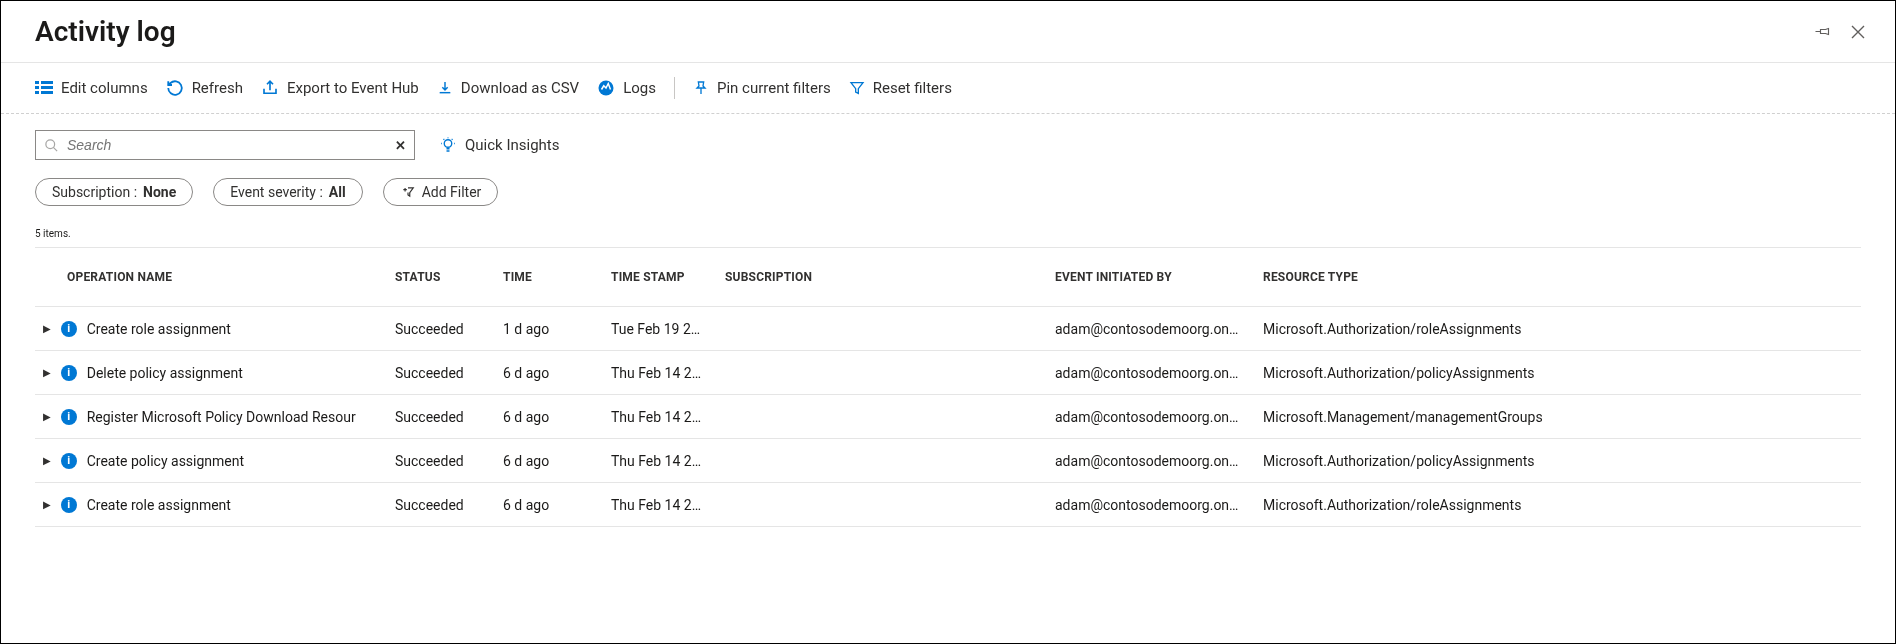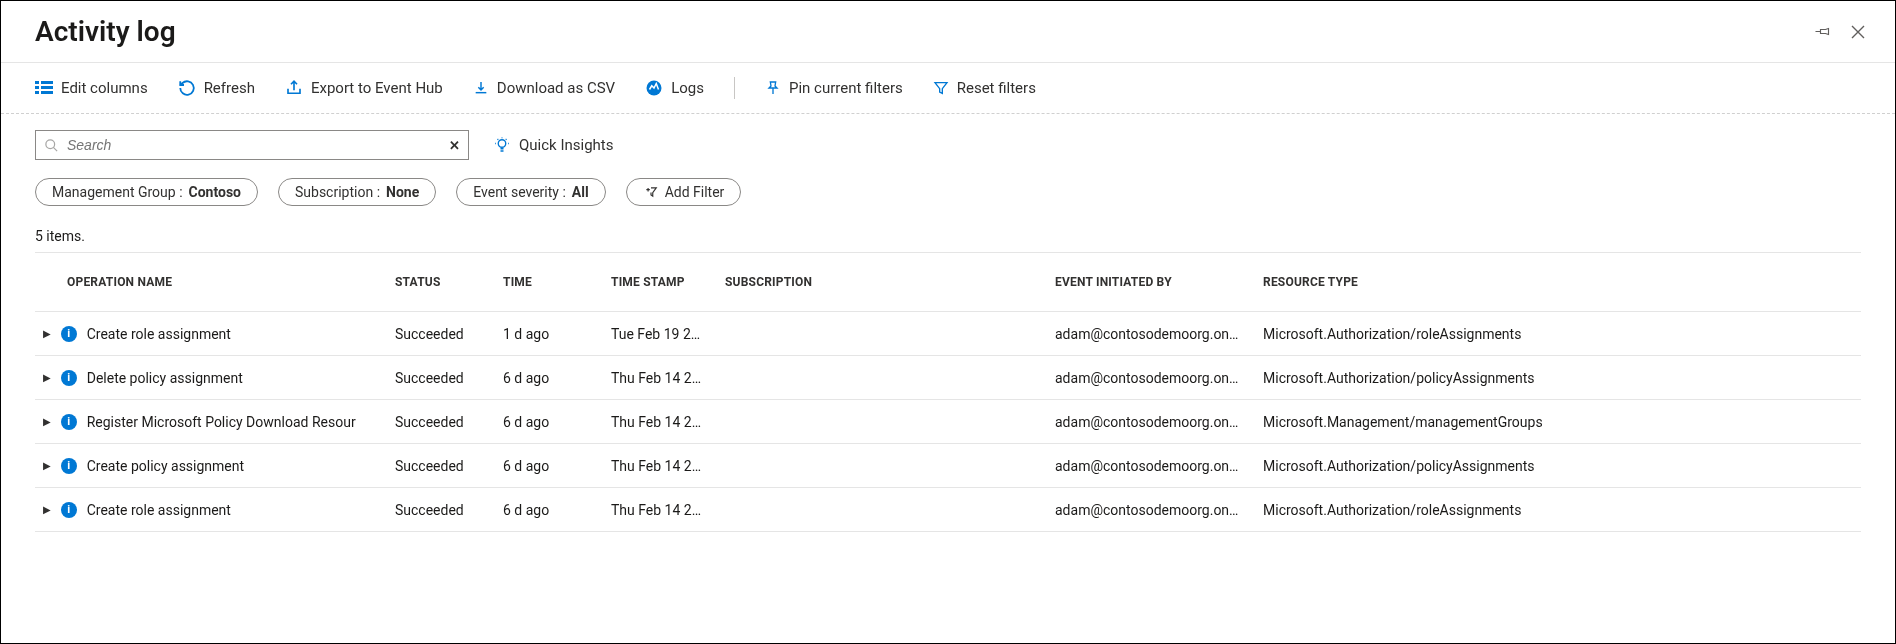--- a/index.html
+++ b/index.html
@@ -32,21 +32,21 @@
   }
   .header-icon {
     width: 18px; height: 18px;
     display: inline-flex; align-items: center; justify-content: center;
     cursor: pointer;
     color: #605e5c;
   }
   .toolbar {
     display: flex;
     align-items: center;
-    gap: 30px;
+    gap: 18px;
     padding: 14px 34px;
     border-bottom: 1px dashed #d0d0d0;
     font-size: 15px;
   }
   .toolbar-item {
     display: inline-flex;
     align-items: center;
     gap: 8px;
     cursor: pointer;
     color: #323130;
@@ -60,21 +60,21 @@
     display: flex;
     align-items: center;
     gap: 24px;
     padding: 16px 34px 0;
     flex-wrap: wrap;
   }
   .searchbox {
     display: flex;
     align-items: center;
     border: 1px solid #8a8886;
-    width: 434px;
+    width: 380px;
     height: 30px;
     padding: 0 8px;
     gap: 8px;
   }
   .searchbox input {
     border: none;
     outline: none;
     font-size: 14px;
     font-style: italic;
     color: #605e5c;
@@ -103,21 +103,21 @@
     border: 1px solid #8a8886;
     border-radius: 20px;
     padding: 5px 16px;
     font-size: 14px;
     cursor: pointer;
     color: #323130;
   }
   .pill strong { font-weight: 700; }
   .count {
     padding: 22px 34px 8px;
-    font-size: 14px;
+    font-size: 10px;
     color: #1b1a19;
   }
   .table {
     padding: 0 34px 10px;
   }
   .thead, .trow {
     display: grid;
     grid-template-columns: 360px 108px 108px 114px 330px 208px 380px;
     align-items: center;
     border-bottom: 1px solid #e5e5e5;
@@ -275,24 +275,20 @@
           <circle cx="12" cy="10" r="5"></circle>
           <path d="M10 17h4M10 20h4M12 2v1M4 10H3M21 10h-1M6 4l1 1M18 4l-1 1"></path>
         </svg>
     </span>
     <span>Quick Insights</span>
   </div>
 </div>
 
 <div class="pills">
   <div class="pill">
-    <span>Management Group : </span>
-    <strong>Contoso</strong>
-  </div>
-  <div class="pill">
     <span>Subscription : </span>
     <strong>None</strong>
   </div>
   <div class="pill">
     <span>Event severity : </span>
     <strong>All</strong>
   </div>
   <div class="pill">
     <span>
       <svg width="16" height="14" viewBox="0 0 24 24" fill="none" stroke="#323130" stroke-width="2">

